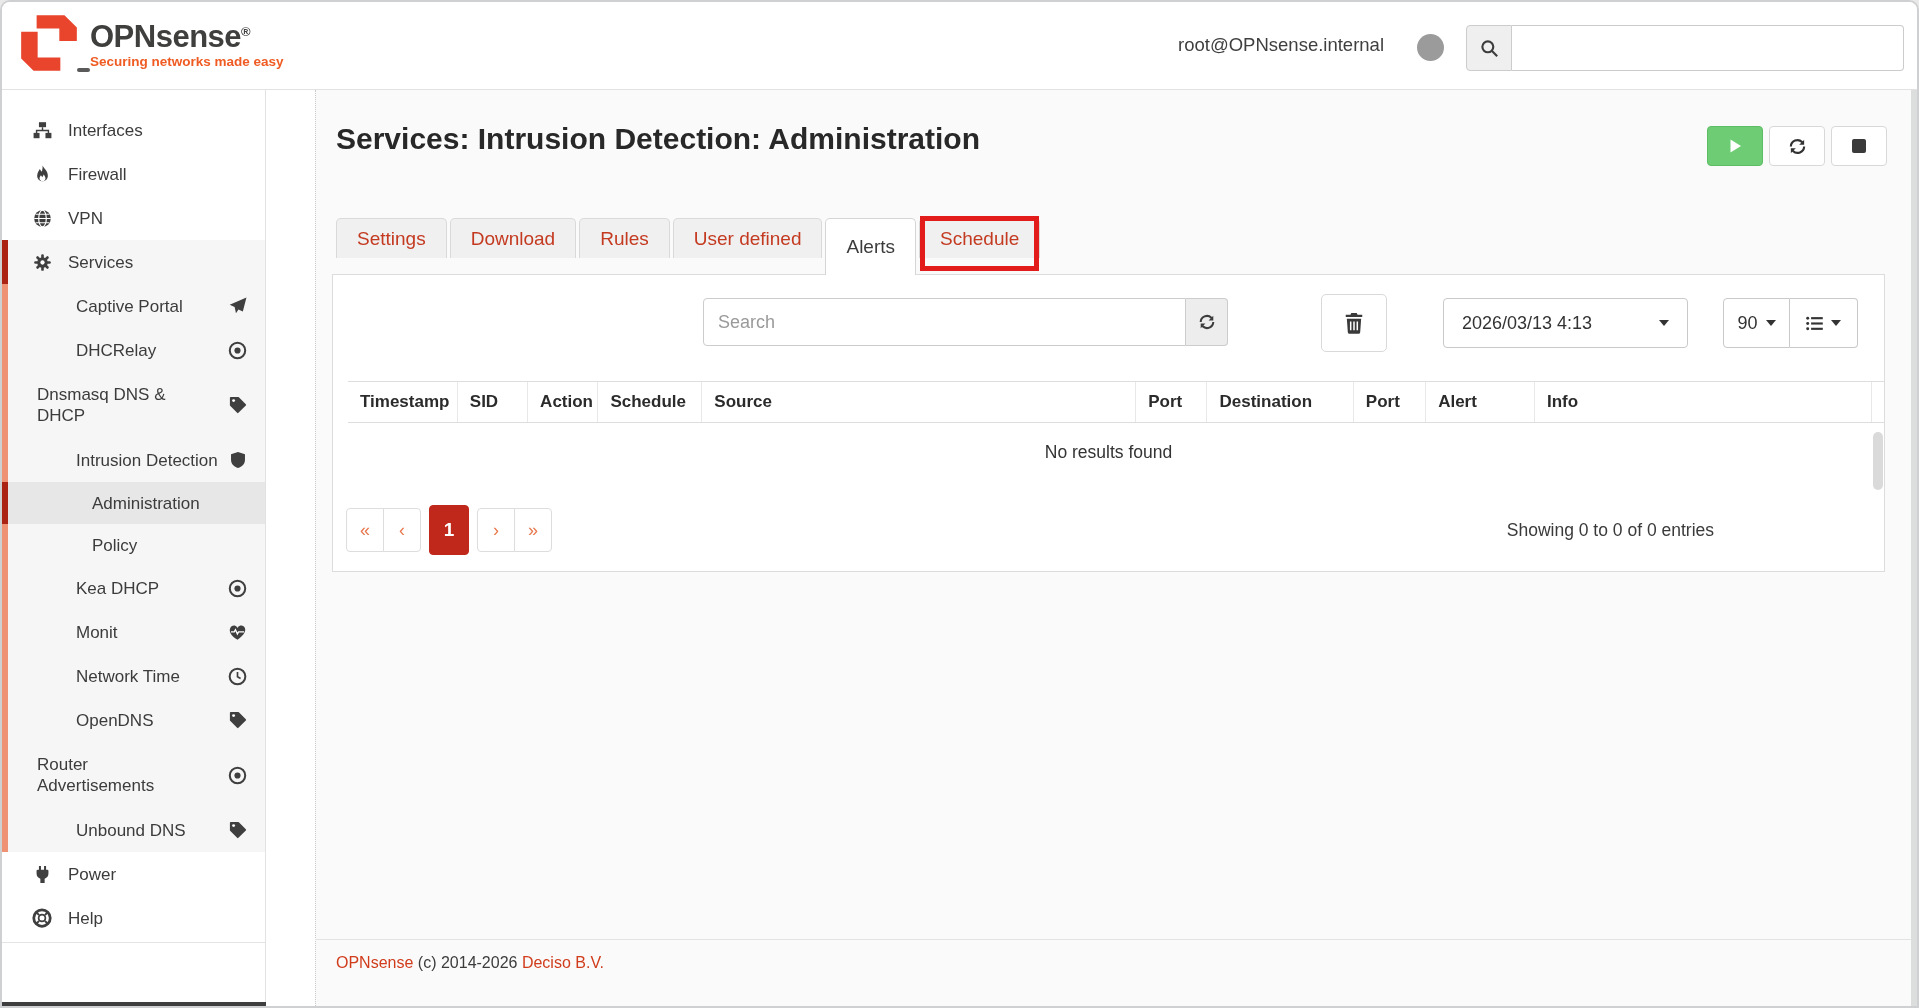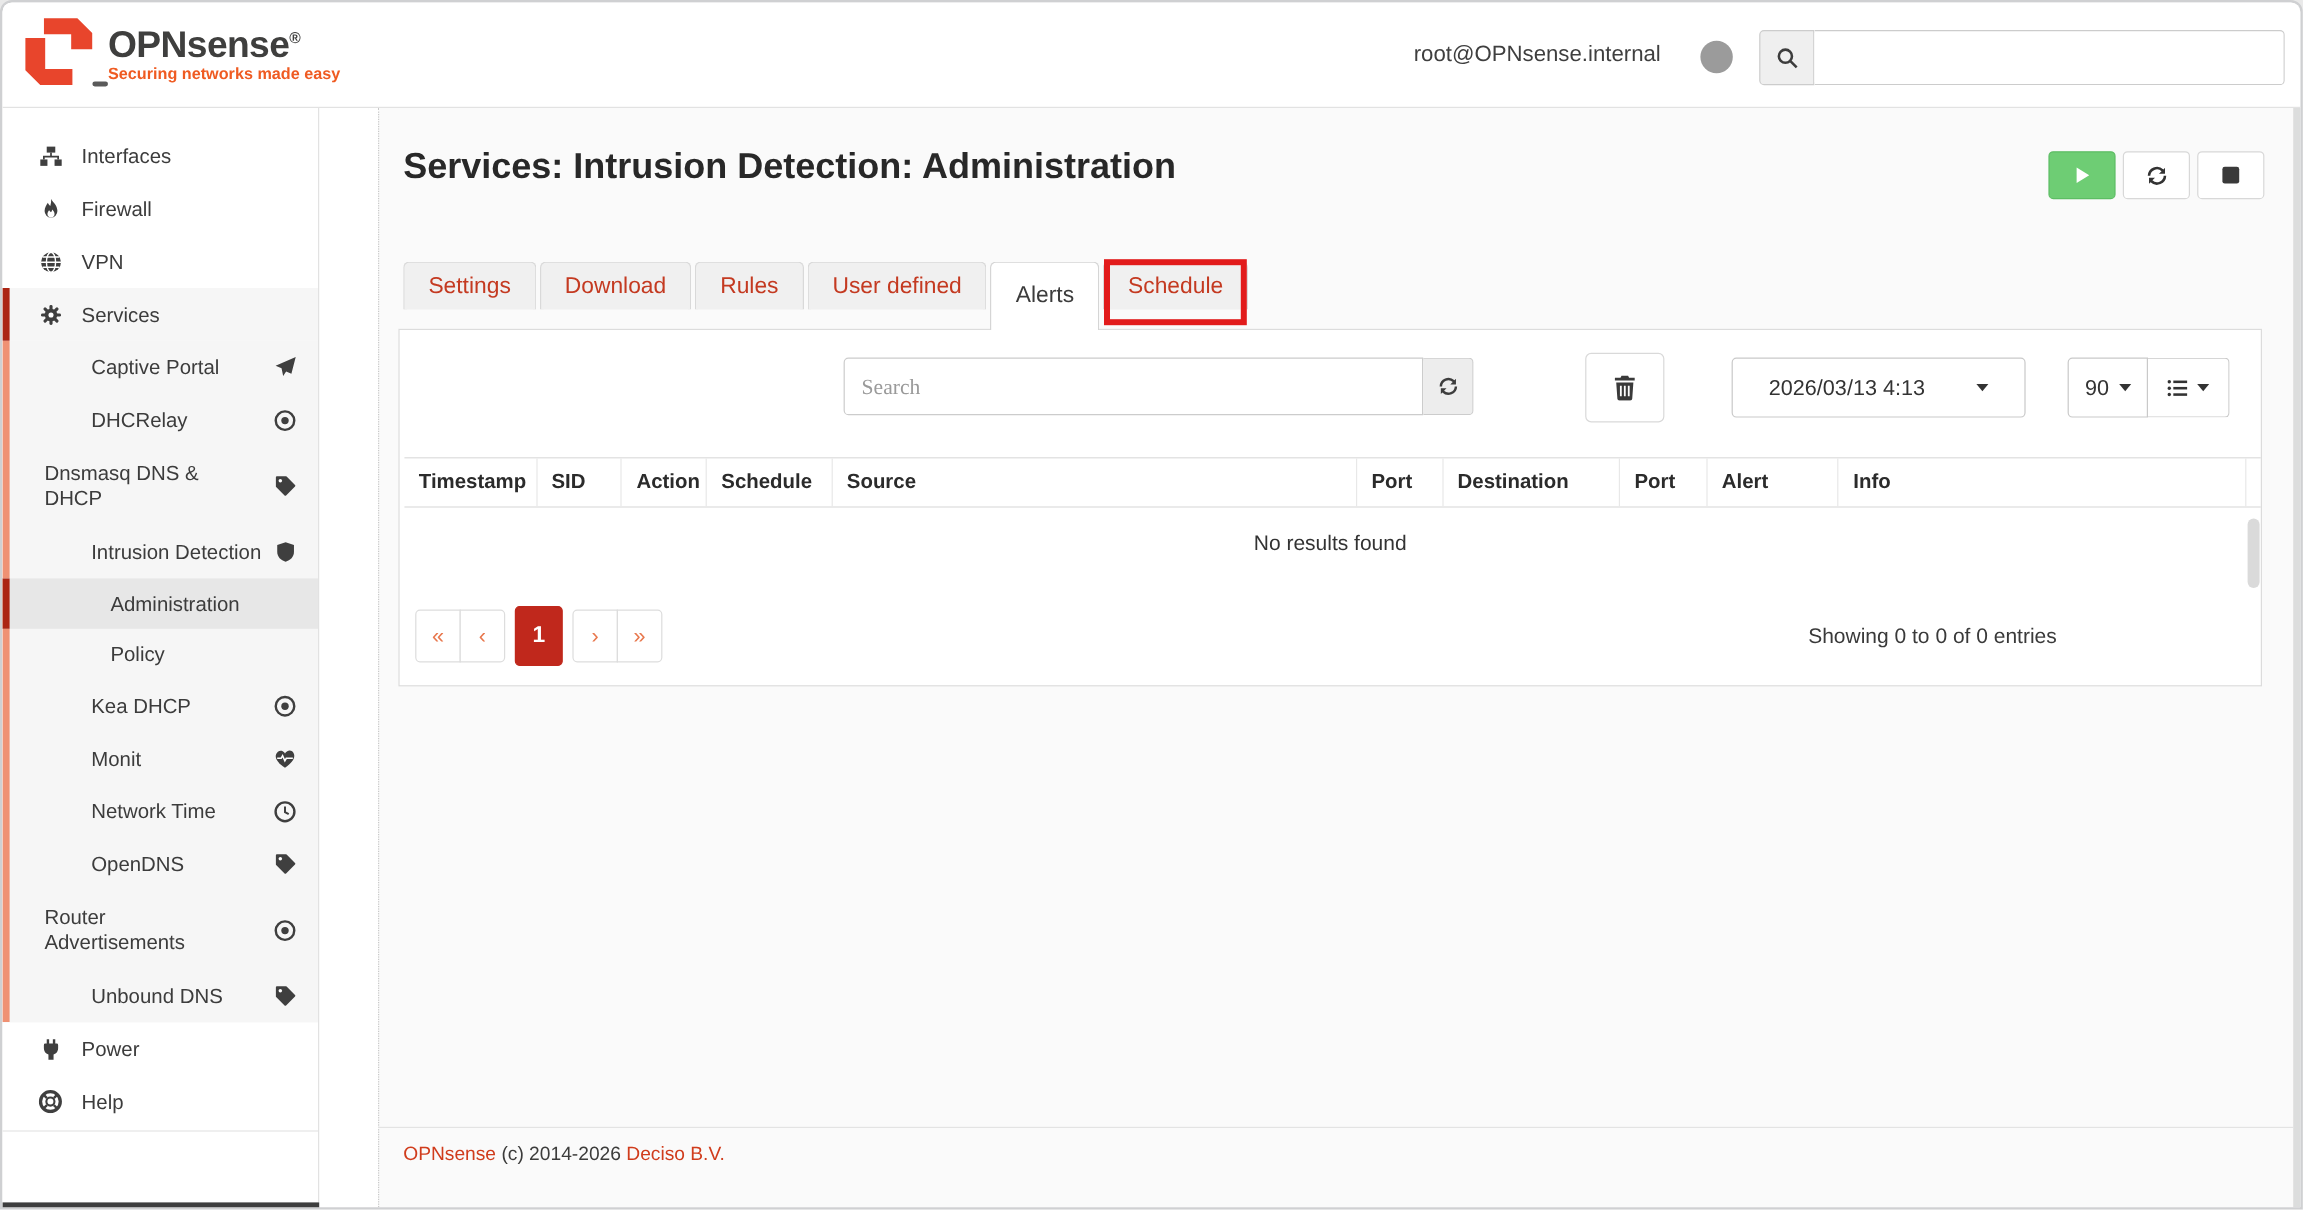--- a/index.html
+++ b/index.html
@@ -65,41 +65,41 @@
          background:#f0f0f0; border:1px solid #d9d9d9; border-bottom:none; border-radius:5px 5px 0 0; cursor:pointer; }
   .tab.active { background:#fff; color:#3c3c3c; border-color:#d5d5d5; height:57px; margin-bottom:-1px; z-index:4; }
   .tabwrap { position:relative; display:flex; }
   .hlbox { position:absolute; left:1px; right:1px; top:-2px; bottom:3px; border:5px solid #e21b1b; pointer-events:none; z-index:6; }
 
   
   .panel { position:absolute; left:330px; top:272px; width:1553px; height:298px; background:#fff;
            border:1px solid #dcdcdc; z-index:2; }
   .search-group { position:absolute; left:370px; top:23px; width:525px; height:48px; display:flex; }
   .search-input { width:483px; height:48px; border:1px solid #ccc; border-radius:4px 0 0 4px;
-                  font-size:18px; padding:0 14px; outline:none; font-family:Liberation Serif, serif; color:#333; }
+                  font-size:18px; padding:0 14px; outline:none; font-family:Liberation Sans, sans-serif; color:#333; }
   .search-input::placeholder { color:#9a9a9a; }
   .search-addon { width:42px; height:48px; background:#ededed; border:1px solid #ccc; border-left:none;
                   border-radius:0 4px 4px 0; display:flex; align-items:center; justify-content:center; color:#3d3d3d; cursor:pointer; }
   .trash-btn { position:absolute; left:988px; top:19px; width:66px; height:58px; background:#fff;
                border:1px solid #d9d9d9; border-radius:5px; display:flex; align-items:center; justify-content:center;
                color:#3a3a3a; cursor:pointer; }
   .date-select { position:absolute; left:1110px; top:23px; width:245px; height:50px; background:#fff;
                  border:1px solid #c9c9c9; border-radius:4px; display:flex; align-items:center;
-                 padding:0 30px; font-size:18px; color:#333; cursor:pointer; }
+                 padding:0 18px; font-size:18px; color:#333; cursor:pointer; }
   .caret { width:0; height:0; border-left:5px solid transparent; border-right:5px solid transparent;
            border-top:6px solid #333; margin-left:8px; }
   .date-select .caret { margin-left:auto; }
   .size-group { position:absolute; left:1390px; top:23px; display:flex; }
   .gbtn { height:50px; background:#fff; border:1px solid #c9c9c9; display:flex; align-items:center;
           justify-content:center; font-size:18px; color:#333; cursor:pointer; }
   .gbtn.first { width:67px; border-radius:4px 0 0 4px; }
   .gbtn.second { width:68px; border-left:none; border-radius:0 4px 4px 0; }
 
   
-  .thead { position:absolute; left:4px; right:0; top:106px; height:42px; display:flex;
+  .thead { position:absolute; left:15px; right:0; top:106px; height:42px; display:flex;
            border-top:1px solid #ddd; border-bottom:1px solid #ddd; }
   .th { display:flex; align-items:center; padding-left:12px; font-size:17px; font-weight:bold;
         color:#2b2b2b; border-right:1px solid #e8e8e8; cursor:pointer; }
   .th:last-child { border-right:none; }
   .th-spacer { flex:1; border-right:none; }
   .empty-row { position:absolute; left:0; right:0; top:148px; height:58px; display:flex;
                align-items:center; justify-content:center; font-size:17.5px; color:#333; }
   .vthumb { position:absolute; right:1px; top:157px; width:10px; height:58px; background:#dadada; border-radius:5px; }
 
   

